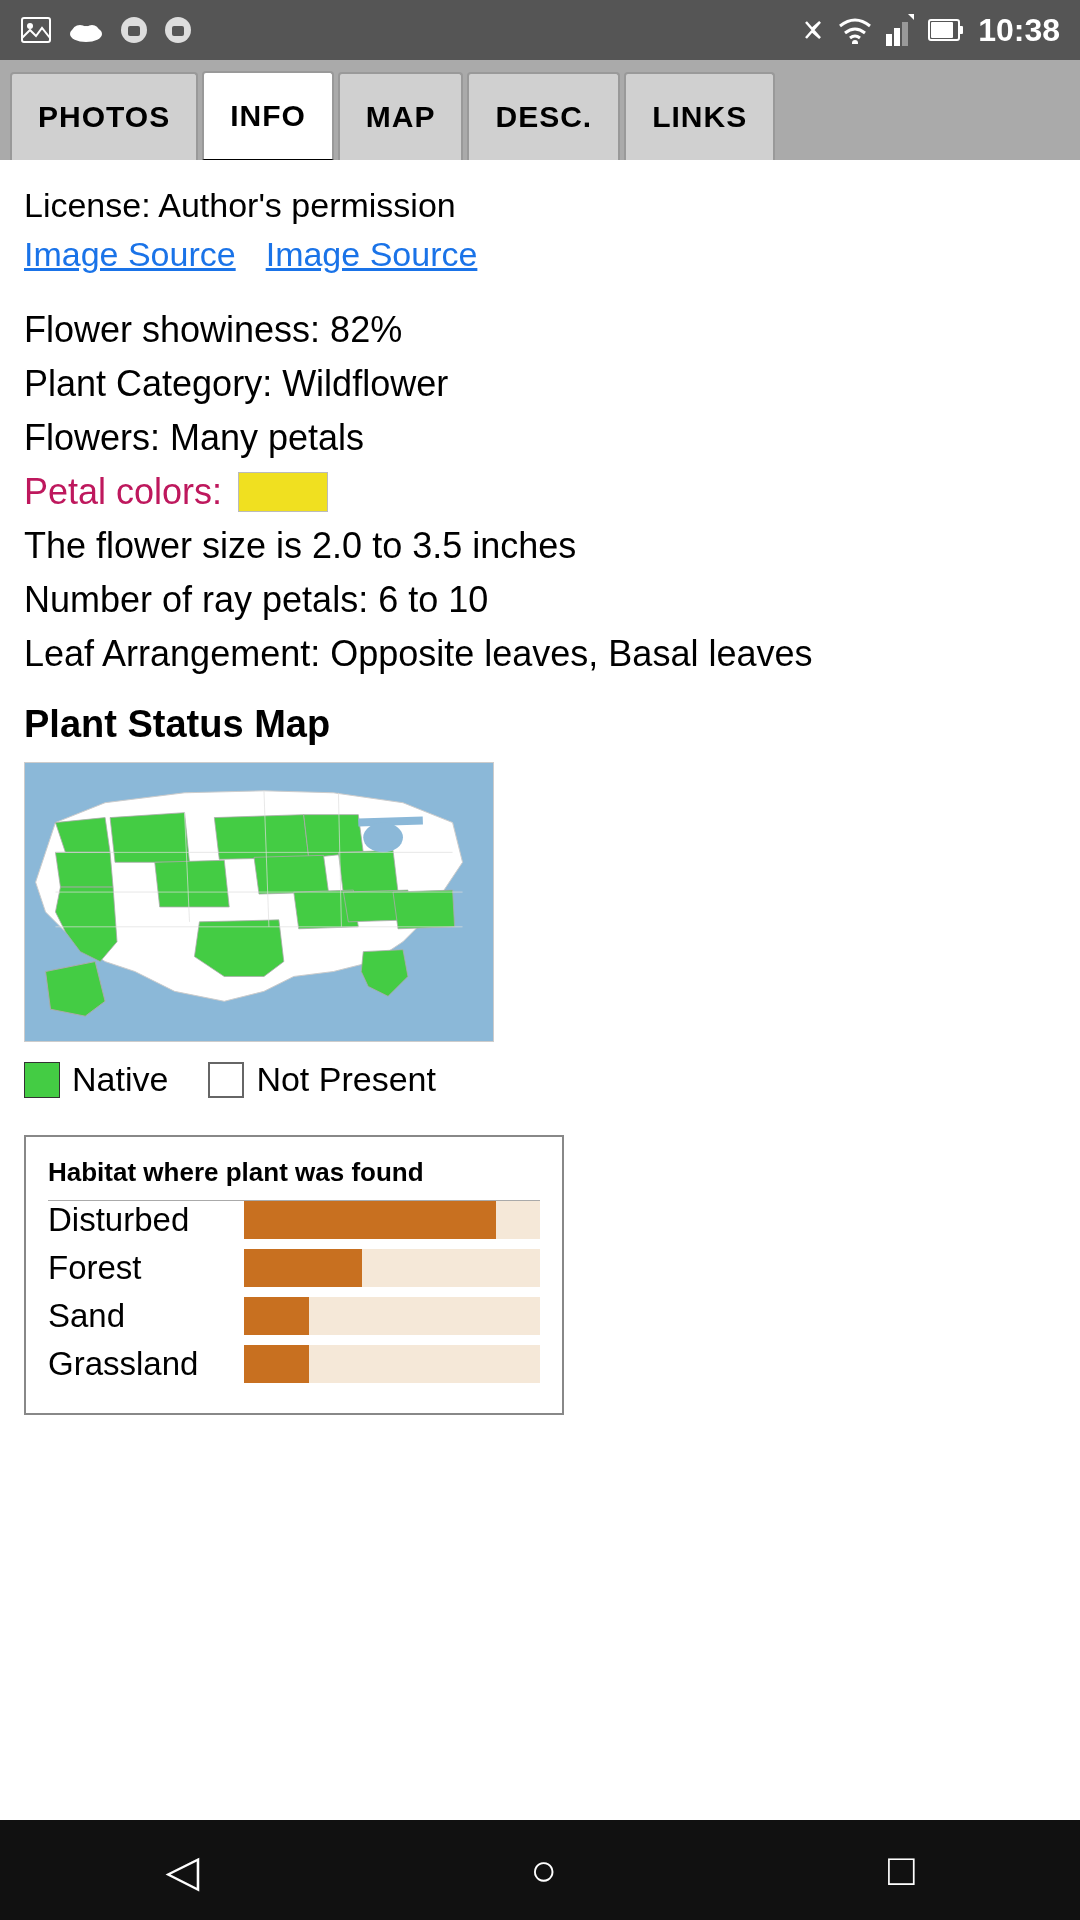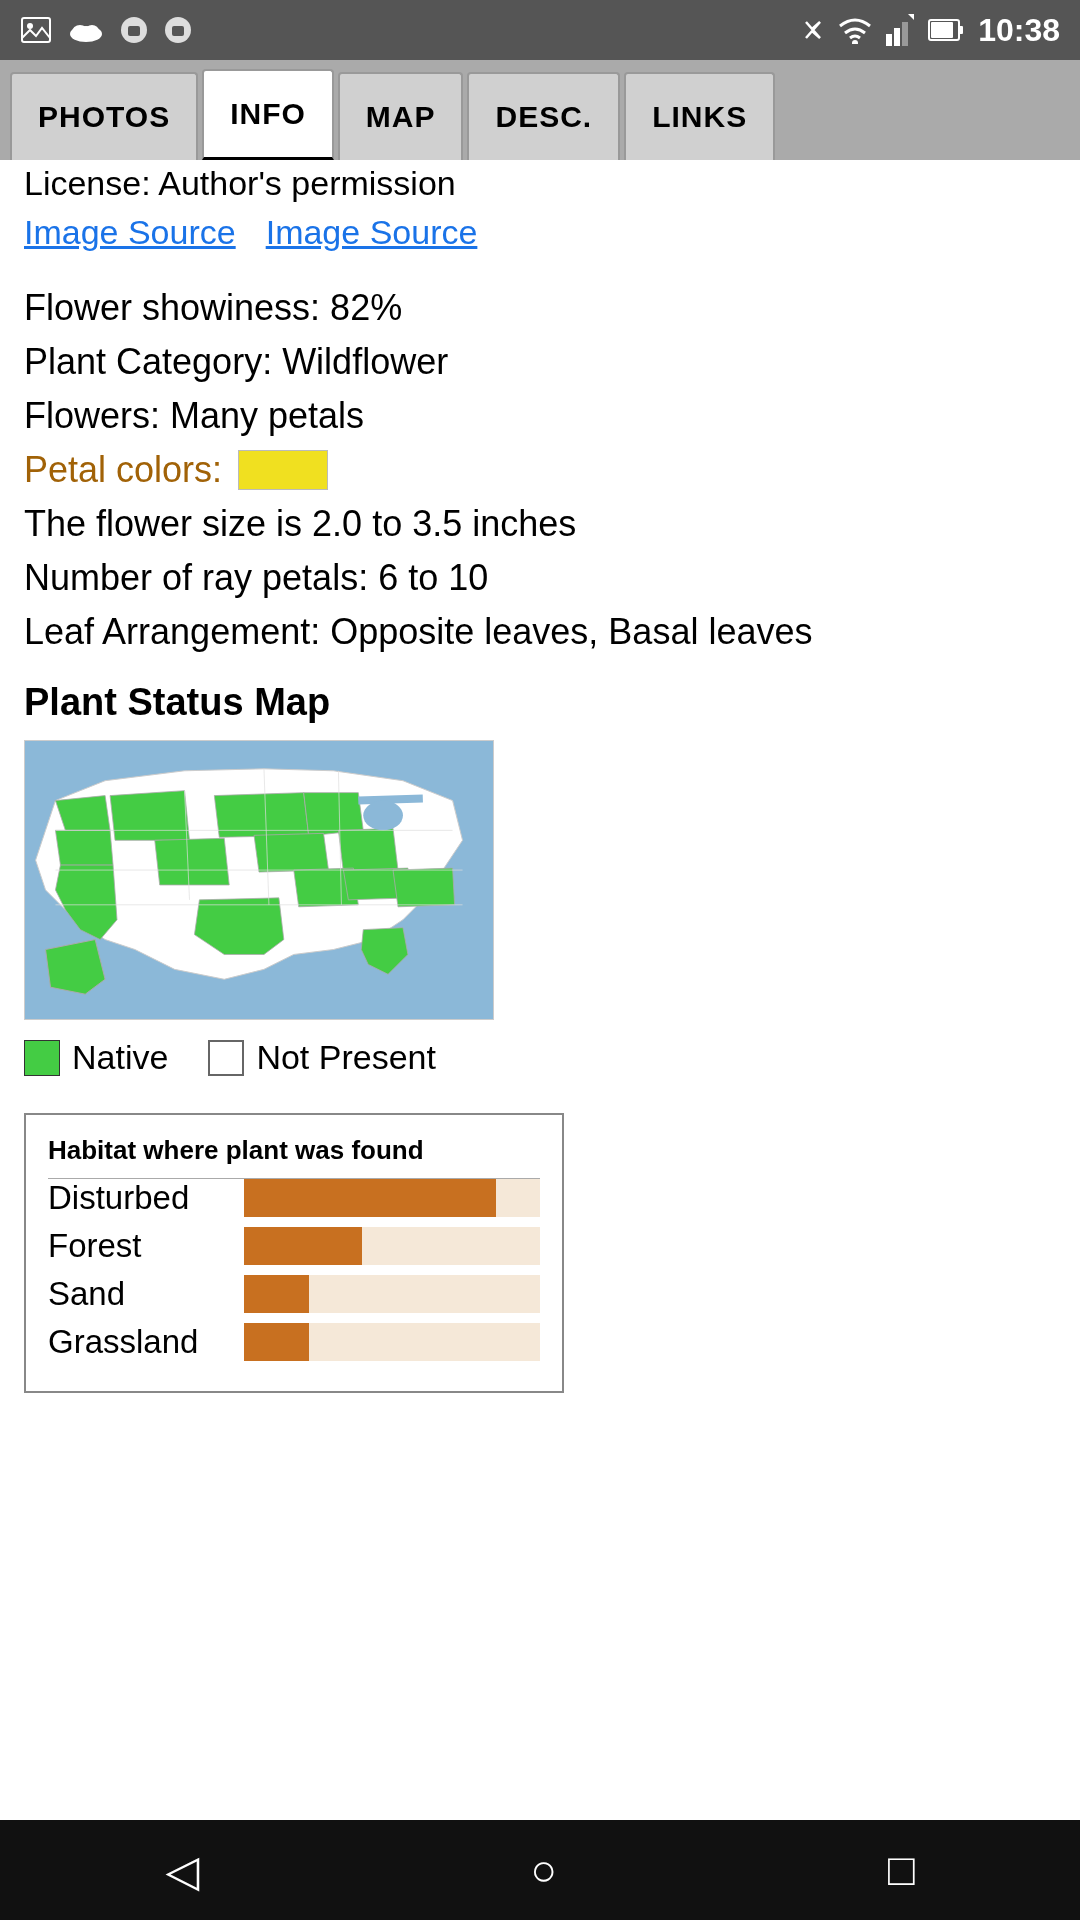--- a/index.html
+++ b/index.html
@@ -42,27 +42,27 @@
       border-bottom: none;
       padding: 26px 26px;
       font-size: 30px;
       font-weight: bold;
       letter-spacing: 1px;
       cursor: pointer;
       border-radius: 4px 4px 0 0;
     }
     .tab.active {
       background: #fff;
-      border-bottom: 3px solid #000000;
+      border-bottom: 1px solid #000000;
       color: #000;
     }
 
     
     .content {
-      padding: 4px 24px;
+      padding: 26px 24px;
       background: #fff;
     }
 
     .license-text {
       font-size: 34px;
       color: #000;
       margin-bottom: 8px;
     }
 
     .links-row {
@@ -82,21 +82,21 @@
       font-size: 36px;
       line-height: 1.5;
       color: #000;
     }
 
     .petal-line {
       display: flex;
       align-items: center;
       gap: 16px;
       font-size: 36px;
-      color: #a16207;
+      color: #be185d;
       line-height: 1.5;
     }
     .petal-color-box {
       width: 90px;
       height: 40px;
       background: #f0e020;
       border: 1.5px solid #bbb;
       display: inline-block;
     }
 

